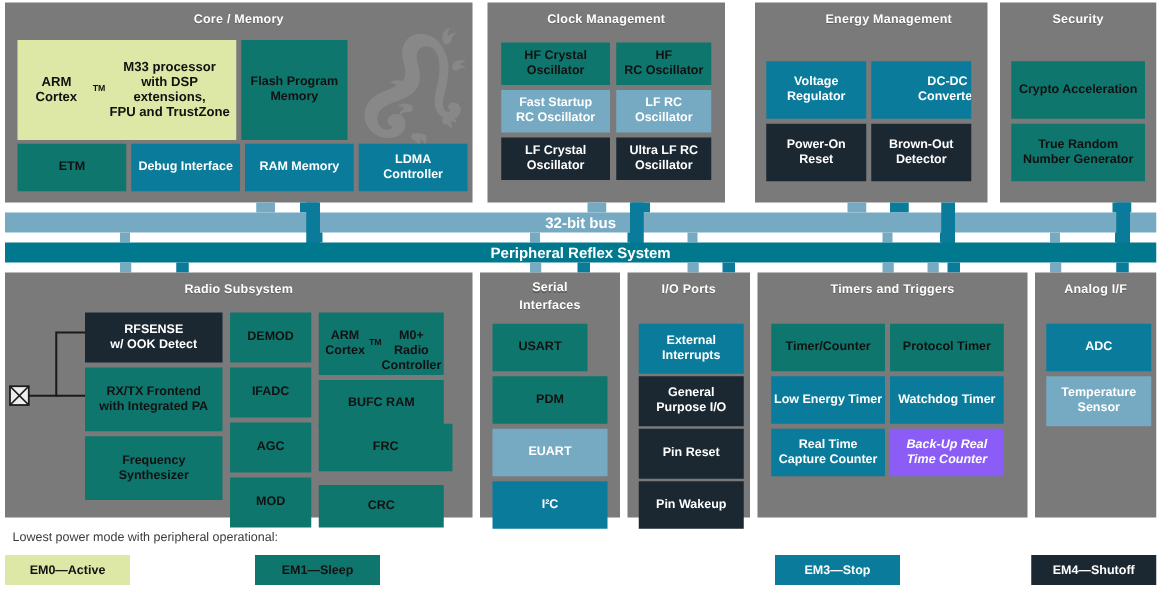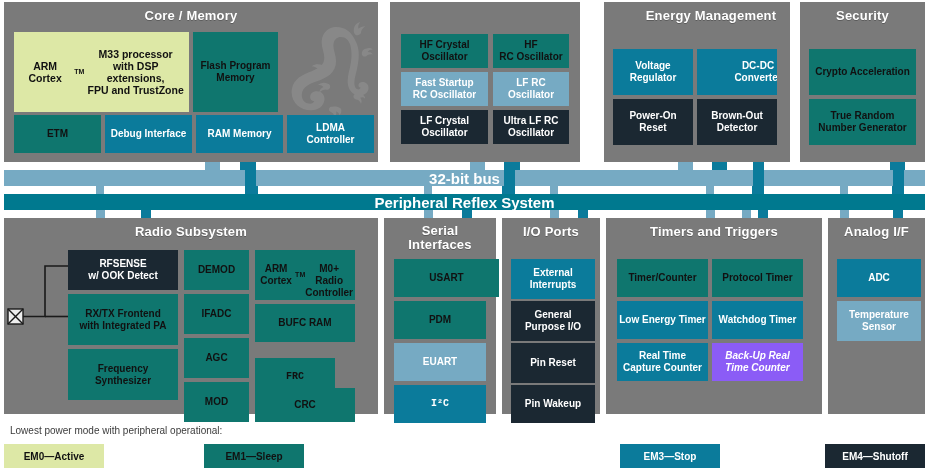--- a/index.html
+++ b/index.html
@@ -20,21 +20,21 @@
     position:absolute;
     background:#7a7a7a;
     box-sizing:border-box;
   }
   .panel-title{
     position:absolute;
     left:0; right:0;
     text-align:center;
     color:#ffffff;
     font-weight:bold;
-    font-size:13px;
+    font-size:10px;
     line-height:15px;
     letter-spacing:.2px;
     text-shadow:0 1px 0 rgba(0,0,0,.25);
   }
   .panel-title.two{ line-height:14px; }
 
   
   .blk{
     position:absolute;
     box-sizing:border-box;
@@ -56,21 +56,21 @@
   .emblack{ background:#8b5cf6; color:#ffffff;font-style:italic; }
 
   
   .bus{
     position:absolute;
     display:flex;
     align-items:center;
     justify-content:center;
     color:#ffffff;
     font-weight:bold;
-    font-size:15px;
+    font-size:12px;
   }
   .bus32{ background:#76aac3; }
   .busprs{ background:#00798f; }
   .stub{ position:absolute; }
   .stub-l{ background:#76aac3; }
   .stub-d{ background:#0b7b9b; }
 
   
   .gecko{
     position:absolute;
@@ -123,20 +123,21 @@
 Memory</div>
 
     <div class="blk em1" style="left:10px;top:113px;width:87px;height:38px;white-space:pre-line;">ETM</div>
     <div class="blk em3" style="left:101px;top:113px;width:87px;height:38px;white-space:pre-line;">Debug Interface</div>
     <div class="blk em3" style="left:192px;top:113px;width:87px;height:38px;white-space:pre-line;">RAM Memory</div>
     <div class="blk em3" style="left:283px;top:113px;width:87px;height:38px;white-space:pre-line;">LDMA
 Controller</div>
   </div>
 
   <div class="panel" style="left:390px;top:2px;width:190px;height:160px;">
+    <div class="panel-title" style="top:6px;">Clock Management</div>
 
     <div class="blk em1" style="left:11px;top:32px;width:87px;height:34px;white-space:pre-line;">HF Crystal
 Oscillator</div>
     <div class="blk em1" style="left:103px;top:32px;width:76px;height:34px;white-space:pre-line;">HF
 RC Oscillator</div>
 
     <div class="blk em2" style="left:11px;top:70px;width:87px;height:34px;white-space:pre-line;">Fast Startup
 RC Oscillator</div>
     <div class="blk em2" style="left:103px;top:70px;width:76px;height:34px;white-space:pre-line;">LF RC Oscillator</div>
 
@@ -222,40 +223,40 @@
 
     <div class="blk em1" style="left:180px;top:32px;width:65px;height:40px;">DEMOD</div>
     <div class="blk em1" style="left:180px;top:76px;width:65px;height:40px;">IFADC</div>
     <div class="blk em1" style="left:180px;top:120px;width:65px;height:40px;">AGC</div>
     <div class="blk em1" style="left:180px;top:164px;width:65px;height:40px;">MOD</div>
 
     <div class="blk em1" style="left:251px;top:32px;width:100px;height:50px;white-space:pre-line;">ARM Cortex<sup>TM</sup>
 M0+ Radio
 Controller</div>
     <div class="blk em1" style="left:251px;top:86px;width:100px;height:38px;">BUFC RAM</div>
-    <div class="blk em1" style="left:251px;top:140px;width:80px;height:38px;font-family:Liberation Mono, monospace;">FRC</div>
+    <div class="blk em1" style="left:251px;top:121px;width:107px;height:38px;">FRC</div>
     <div class="blk em1" style="left:251px;top:170px;width:100px;height:34px;">CRC</div>
   </div>
 
   <svg class="antenna" style="left:0px;top:240px;width:90px;height:130px;" viewBox="0 0 90 130">
     <rect x="8" y="69" width="15" height="15" fill="#eeeeee" stroke="#1a1a1a" stroke-width="1.4"></rect>
     <line x1="8" y1="69" x2="23" y2="84" stroke="#1a1a1a" stroke-width="1.4"></line>
     <line x1="23" y1="69" x2="8" y2="84" stroke="#1a1a1a" stroke-width="1.4"></line>
     <polyline points="23,76.5 45,76.5 45,26 68,26" fill="none" stroke="#1a1a1a" stroke-width="1.6"></polyline>
     <polyline points="45,76.5 68,76.5" fill="none" stroke="#1a1a1a" stroke-width="1.6"></polyline>
   </svg>
 
   <div class="panel" style="left:384px;top:218px;width:112px;height:196px;">
     <div class="panel-title two" style="top:6px;white-space:pre-line;">Serial
 Interfaces</div>
 
-    <div class="blk em1" style="left:10px;top:41px;width:105px;height:38px;">USART</div>
+    <div class="blk em1" style="left:10px;top:41px;width:76px;height:38px;">USART</div>
     <div class="blk em1" style="left:10px;top:83px;width:92px;height:38px;">PDM</div>
     <div class="blk em2" style="left:10px;top:125px;width:92px;height:38px;">EUART</div>
-    <div class="blk em3" style="left:10px;top:167px;width:92px;height:38px;font-family:Liberation Mono, monospace;">I²C</div>
+    <div class="blk em3" style="left:10px;top:167px;width:92px;height:38px;">I²C</div>
   </div>
 
   <div class="panel" style="left:502px;top:218px;width:98px;height:196px;">
     <div class="panel-title" style="top:6px;">I/O Ports</div>
 
     <div class="blk em3" style="left:9px;top:41px;width:84px;height:40px;white-space:pre-line;">External
 Interrupts</div>
     <div class="blk em4" style="left:9px;top:83px;width:84px;height:40px;white-space:pre-line;">General
 Purpose I/O</div>
     <div class="blk em4" style="left:9px;top:125px;width:84px;height:40px;white-space:pre-line;">Pin Reset</div>

